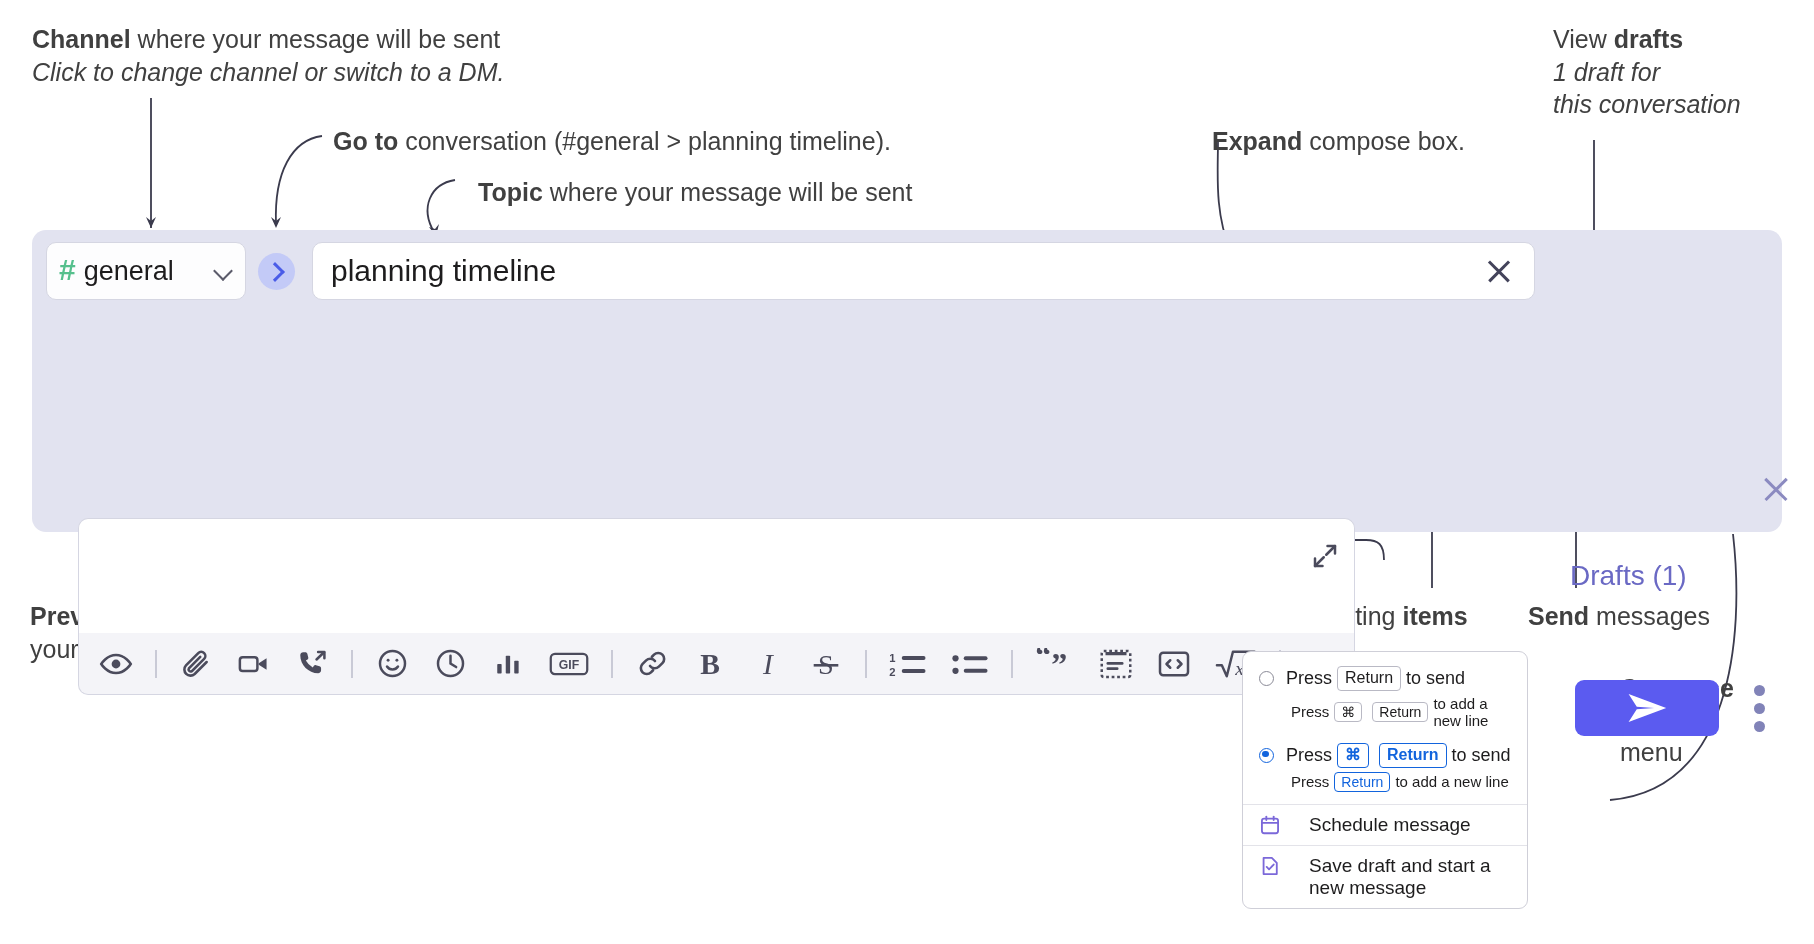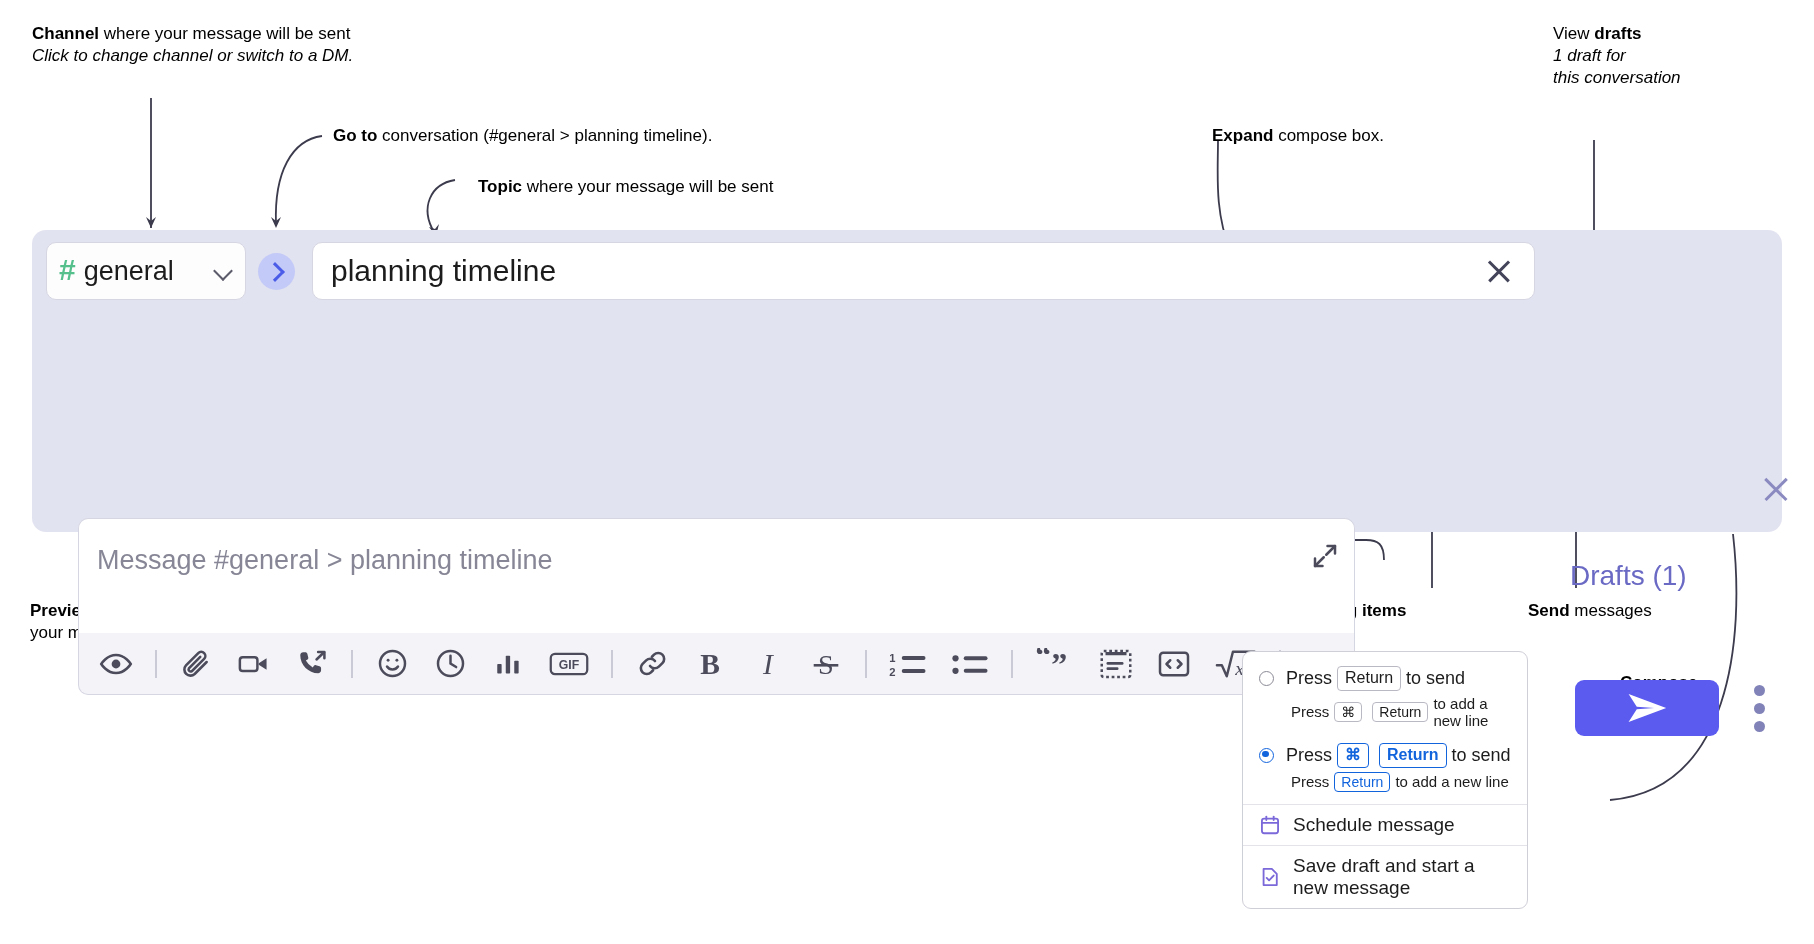--- a/index.html
+++ b/index.html
@@ -10,22 +10,22 @@
     color:#2b2b3d;
     overflow:hidden;
     position:relative;
   }
   .stage{position:absolute;left:0;top:0;width:1814px;height:944px;}
 
   
   .anno{
     position:absolute;
     font-family:"Liberation Sans",sans-serif;
-    color:#000000;
-    font-size:17px;
+    color:#404040;
+    font-size:25px;
     line-height:1.30;
     white-space:nowrap;
   }
   .anno b{font-weight:bold;}
   .anno .ital{font-style:italic;}
 
   
   #compose-panel{
     position:absolute;
     left:32px;top:230px;
@@ -202,22 +202,22 @@
     border:1px solid #b9b9c4;border-radius:4px;
     padding:1px 7px;margin:0 5px;
     background:#fff;font-size:16px;line-height:1.3;
     color:#1d1c1d;
   }
   .opt-sub .kbd{font-size:14px;padding:0px 6px;}
   .kbd.blue{border-color:#1264dd;color:#1264dd;font-weight:bold;}
   .kbd.blue-thin{border-color:#1264dd;color:#1264dd;}
   .menu-div{height:1px;background:#e3e3e9;}
   .menu-item{
-    display:flex;align-items:center;
-    padding:9px 16px;font-size:19px;cursor:pointer;
+    display:flex;align-items:flex-start;
+    padding:9px 16px;font-size:19px;cursor:pointer;gap:16px;
   }
   .menu-item .mi-ico{width:22px;height:22px;margin-right:12px;flex:0 0 auto;}
 
   
   #connectors{position:absolute;left:0;top:0;width:1814px;height:944px;pointer-events:none;}
 </style>
 </head>
 <body>
 
 <div class="stage">
@@ -322,21 +322,20 @@
         <span class="gchev"></span>
       </div>
 
       <div id="topic-input">
         <span class="topic-text">planning timeline</span>
         <span id="topic-clear"></span>
       </div>
     </div>
 
     <div id="message-box">
-      <div class="msg-placeholder">Message #general &gt; planning timeline</div>
       <div id="expand-button">
         <svg class="ico" width="30" height="30" viewBox="0 0 24 24" fill="none" stroke="#4b4b5c" stroke-width="2" stroke-linecap="round" stroke-linejoin="round">
           <path d="M14 4 h6 v6"></path>
             <path d="M20 4 L13 11"></path>
           <path d="M10 20 H4 v-6"></path>
             <path d="M4 20 L11 13"></path>
         </svg>
       </div>
     </div>
 

